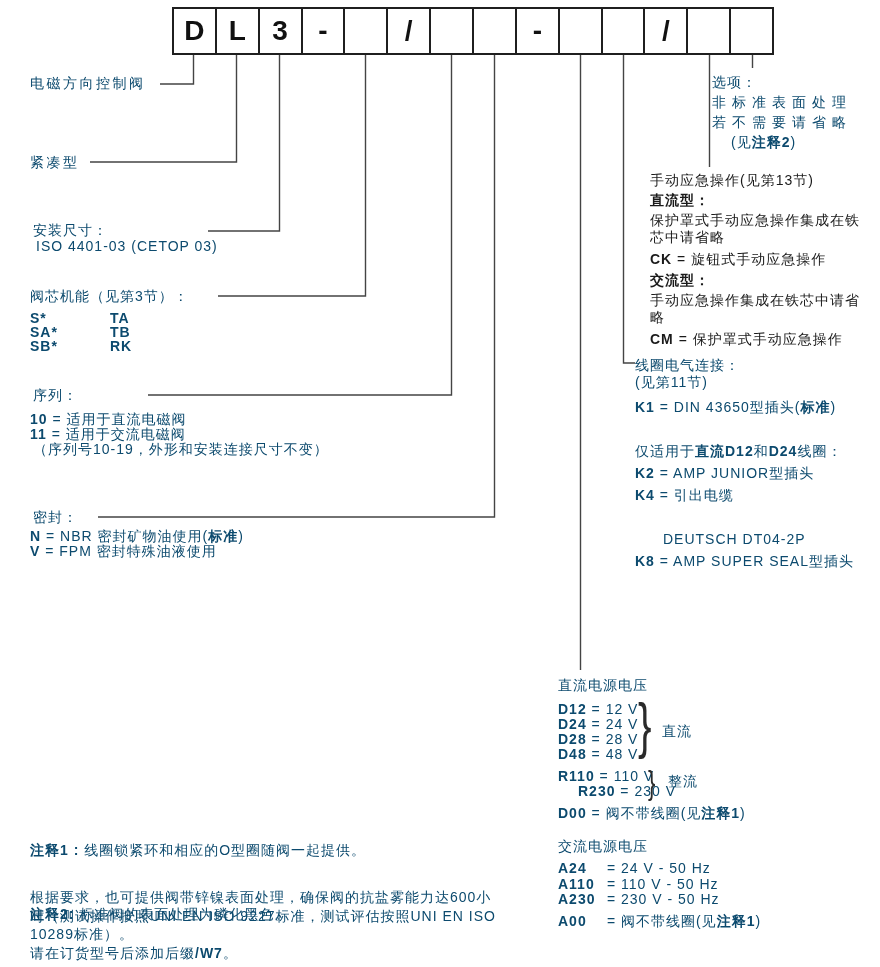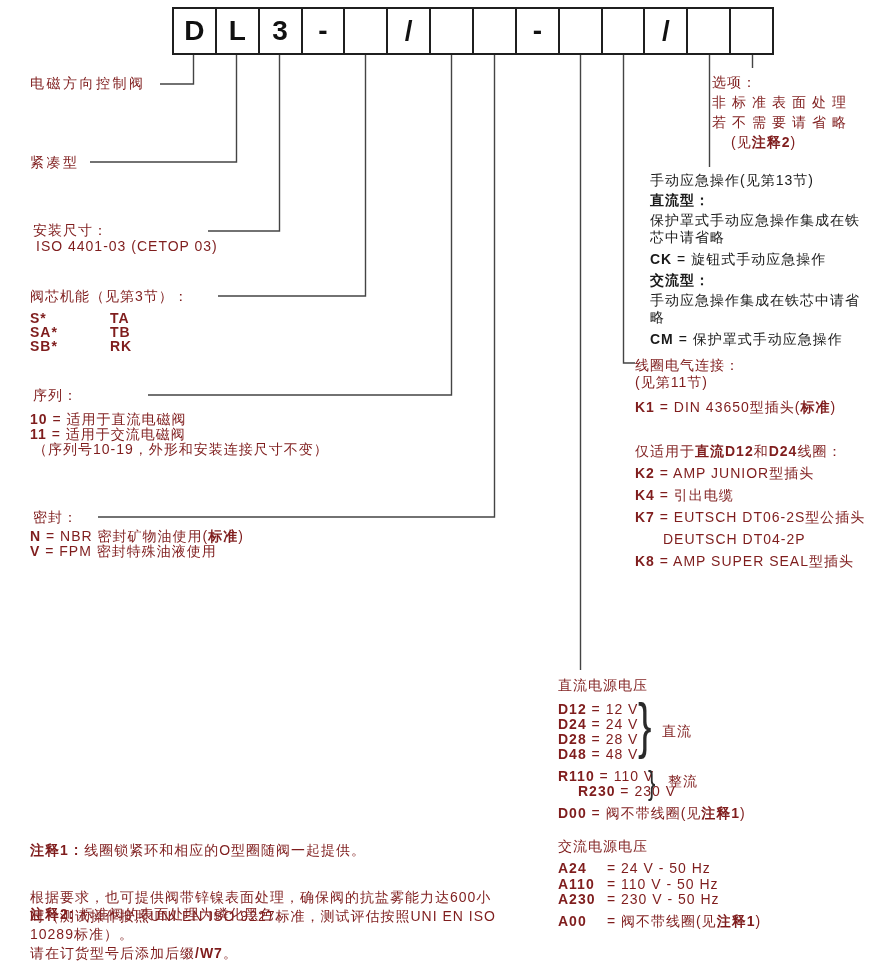--- a/index.html
+++ b/index.html
@@ -1,18 +1,18 @@
 <!DOCTYPE html>
 <html><head>
 <meta charset="utf-8">
 <style>
   html,body{margin:0;padding:0;background:#ffffff;}
   #page{position:relative;width:880px;height:967px;background:#ffffff;overflow:hidden;
         font-family:"Liberation Sans","DejaVu Sans",sans-serif;color:#1a1a1a;}
-  .t{position:absolute;font-size:14px;line-height:16px;letter-spacing:1px;white-space:nowrap;color:#7f1d1d;}
+  .t{position:absolute;font-size:14px;line-height:16px;letter-spacing:1px;white-space:nowrap;color:#0c4a6e;}
   .b{font-weight:bold;}
   .para{white-space:normal;}
   svg.lines{position:absolute;left:0;top:0;pointer-events:none;}
   
   #codebox{position:absolute;left:172px;top:7px;width:602px;height:48px;display:flex;
            border:2px solid #1f1f1f;box-sizing:border-box;background:#fff;}
   #codebox .cell{flex:1 1 0;border-left:2px solid #1f1f1f;display:flex;align-items:center;justify-content:center;
                  font-size:28px;font-weight:bold;color:#111;}
   #codebox .cell:first-child{border-left:none;}
   
@@ -98,21 +98,20 @@
     <div class="row para">手动应急操作集成在铁芯中请省略</div>
     <div class="row" style="margin-top:5px;"><span class="b">CM</span><span> = 保护罩式手动应急操作</span></div>
   </div>
 
   <div class="t" style="left:635px;top:357px;">线圈电气连接：</div>
   <div class="t" style="left:635px;top:374px;">(见第11节)</div>
   <div class="t" style="left:635px;top:399px;"><span class="b">K1</span><span> = DIN 43650型插头(</span><span class="b">标准</span><span>)</span></div>
   <div class="t" style="left:635px;top:443px;"><span>仅适用于</span><span class="b">直流D12</span><span>和</span><span class="b">D24</span><span>线圈：</span></div>
   <div class="t" style="left:635px;top:465px;"><span class="b">K2</span><span> = AMP JUNIOR型插头</span></div>
   <div class="t" style="left:635px;top:487px;"><span class="b">K4</span><span> = 引出电缆</span></div>
-  <div class="t" style="left:635px;top:509px;"><span class="b">K7</span><span> = EUTSCH DT06-2S型公插头</span></div>
   <div class="t" style="left:663px;top:531px;">DEUTSCH DT04-2P</div>
   <div class="t" style="left:635px;top:553px;"><span class="b">K8</span><span> = AMP SUPER SEAL型插头</span></div>
 
   <div class="t" style="left:558px;top:677px;">直流电源电压</div>
   <div class="t" style="left:558px;top:701px;"><span class="b">D12</span><span> = 12 V</span></div>
   <div class="t" style="left:558px;top:716px;"><span class="b">D24</span><span> = 24 V</span></div>
   <div class="t" style="left:558px;top:731px;"><span class="b">D28</span><span> = 28 V</span></div>
   <div class="t" style="left:558px;top:746px;"><span class="b">D48</span><span> = 48 V</span></div>
   <div class="brace" style="left:638px;top:694px;font-size:62px;line-height:62px;">}</div>
   <div class="t" style="left:662px;top:723px;">直流</div>

